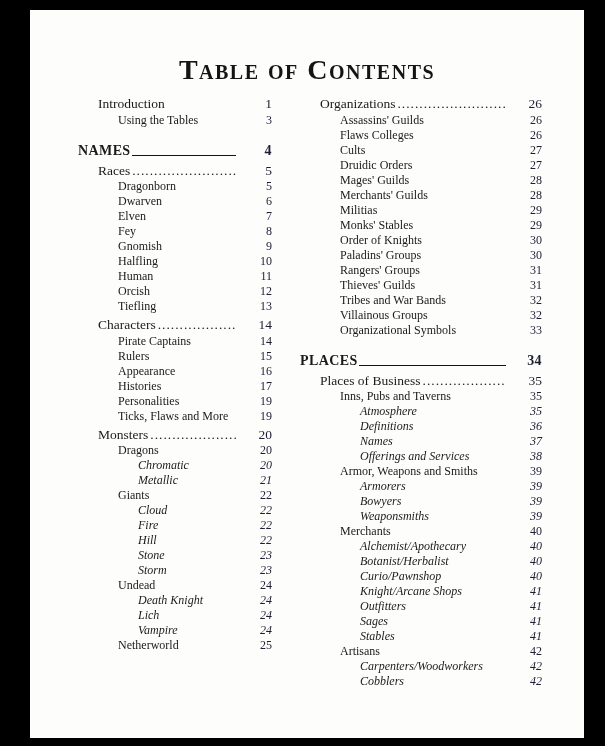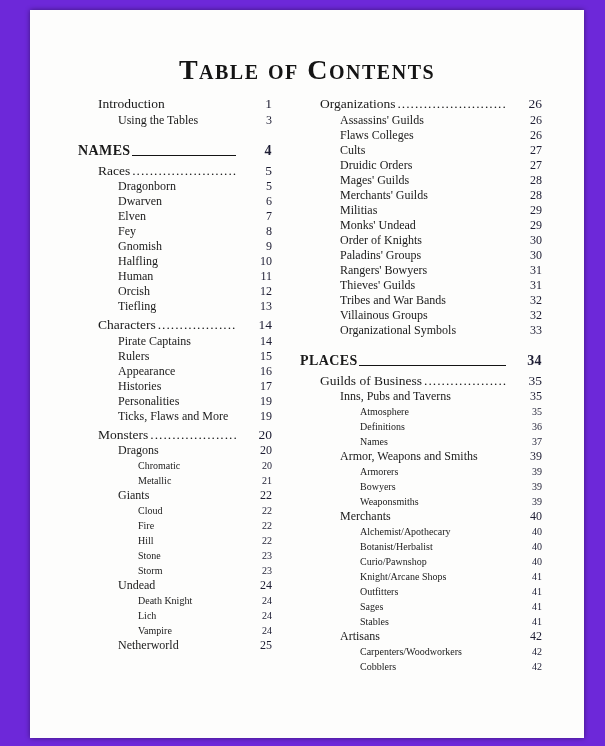--- a/index.html
+++ b/index.html
@@ -5,21 +5,21 @@
   html, body { margin: 0; padding: 0; }
   body {
     width: 605px; height: 746px;
     background: #5a5a5a;
     font-family: "Liberation Serif", serif;
     overflow: hidden;
   }
   .viewport {
     position: relative;
     width: 605px; height: 746px;
-    background: #6d28d9;
+    background: #000000;
   }
   .page {
     position: absolute;
     left: 30px; top: 10px;
     width: 554px; height: 728px;
     background: #fdfdfc;
     box-shadow: 0 0 5px rgba(0,0,0,0.45);
     box-sizing: border-box;
   }
   .doc-title {
@@ -86,23 +86,24 @@
     padding-left: 20px;
     align-items: center;
   }
   .l3 {
     font-size: 12px;
     line-height: 15px;
     padding-left: 40px;
     align-items: center;
   }
   .l4 {
-    font-size: 10px;
+    font-size: 12px;
     line-height: 15px;
     padding-left: 60px;
+    font-style: italic;
   }
 </style>
 </head>
 <body>
 
 <div class="viewport">
   <div class="page">
     <div class="doc-title">Table of Contents</div>
     <div class="content">
       <div class="col col-left">
@@ -317,36 +318,36 @@
     <span class="label">Merchants' Guilds</span>
     <span class="leader"></span>
     <span class="num">28</span>
   </div>
           <div class="row l3 plain">
     <span class="label">Militias</span>
     <span class="leader"></span>
     <span class="num">29</span>
   </div>
           <div class="row l3 plain">
-    <span class="label">Monks' Undead</span>
+    <span class="label">Monks' Stables</span>
     <span class="leader"></span>
     <span class="num">29</span>
   </div>
           <div class="row l3 plain">
     <span class="label">Order of Knights</span>
     <span class="leader"></span>
     <span class="num">30</span>
   </div>
           <div class="row l3 plain">
     <span class="label">Paladins' Groups</span>
     <span class="leader"></span>
     <span class="num">30</span>
   </div>
           <div class="row l3 plain">
-    <span class="label">Rangers' Bowyers</span>
+    <span class="label">Rangers' Groups</span>
     <span class="leader"></span>
     <span class="num">31</span>
   </div>
           <div class="row l3 plain">
     <span class="label">Thieves' Guilds</span>
     <span class="leader"></span>
     <span class="num">31</span>
   </div>
           <div class="row l3 plain">
     <span class="label">Tribes and War Bands</span>
@@ -362,21 +363,21 @@
     <span class="label">Organizational Symbols</span>
     <span class="leader"></span>
     <span class="num">33</span>
   </div>
           <div class="row l1 rule">
     <span class="label">PLACES</span>
     <span class="leader"></span>
     <span class="num">34</span>
   </div>
           <div class="row l2 dots">
-    <span class="label">Guilds of Business</span>
+    <span class="label">Places of Business</span>
     <span class="leader"></span>
     <span class="num">35</span>
   </div>
           <div class="row l3 plain">
     <span class="label">Inns, Pubs and Taverns</span>
     <span class="leader"></span>
     <span class="num">35</span>
   </div>
           <div class="row l4 plain">
     <span class="label">Atmosphere</span>
@@ -385,20 +386,25 @@
   </div>
           <div class="row l4 plain">
     <span class="label">Definitions</span>
     <span class="leader"></span>
     <span class="num">36</span>
   </div>
           <div class="row l4 plain">
     <span class="label">Names</span>
     <span class="leader"></span>
     <span class="num">37</span>
+  </div>
+          <div class="row l4 plain">
+    <span class="label">Offerings and Services</span>
+    <span class="leader"></span>
+    <span class="num">38</span>
   </div>
           <div class="row l3 plain">
     <span class="label">Armor, Weapons and Smiths</span>
     <span class="leader"></span>
     <span class="num">39</span>
   </div>
           <div class="row l4 plain">
     <span class="label">Armorers</span>
     <span class="leader"></span>
     <span class="num">39</span>

